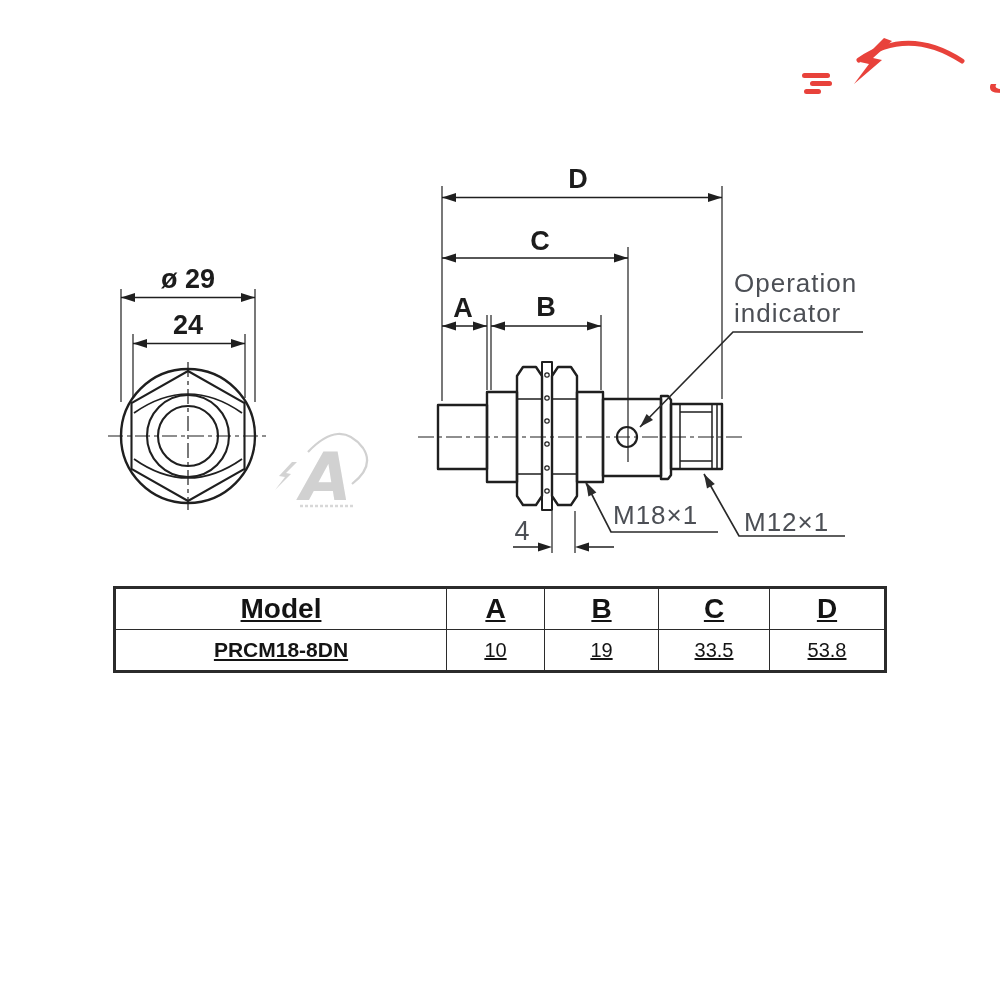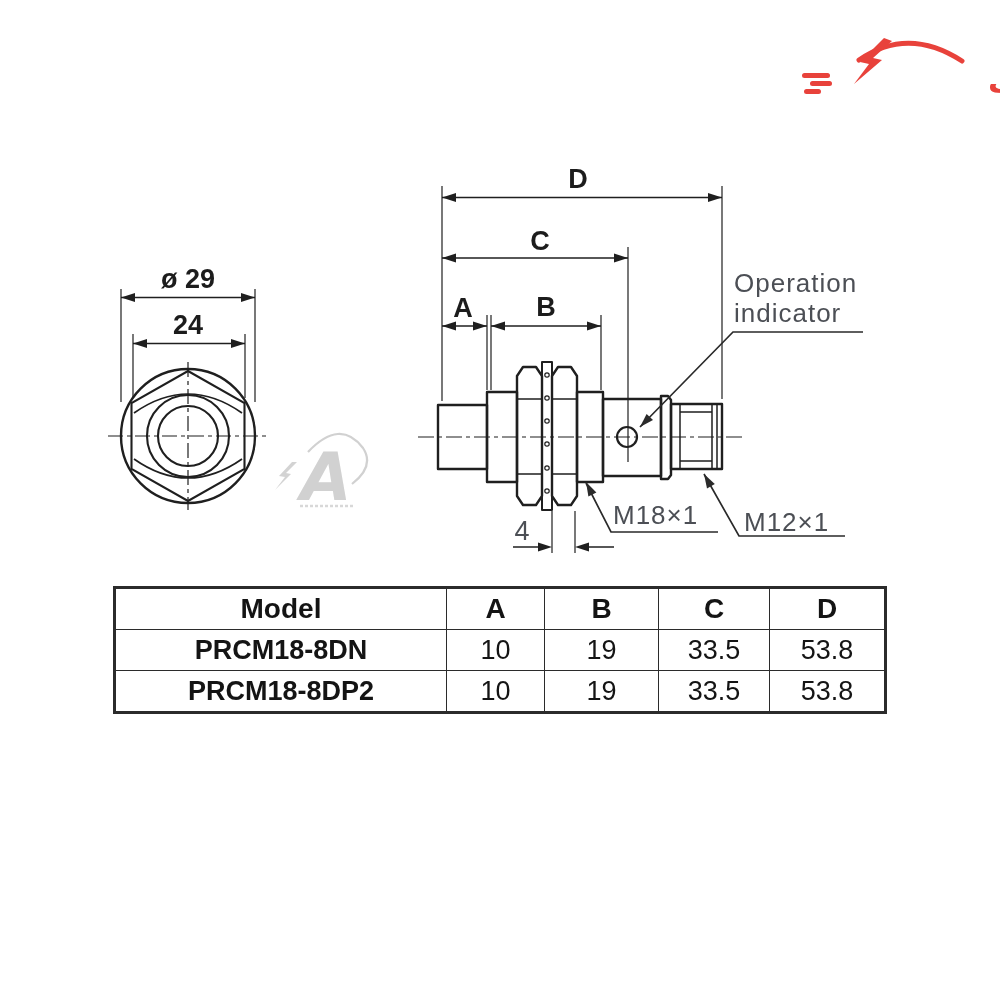--- a/index.html
+++ b/index.html
@@ -4,25 +4,25 @@
 <style>
   html,body{margin:0;padding:0;background:#fff;}
   .page{position:relative;width:1000px;height:1000px;background:#ffffff;overflow:hidden;
         font-family:"Liberation Sans",sans-serif;}
   svg{position:absolute;left:0;top:0;}
   .dim-label{font-family:"Liberation Sans",sans-serif;font-weight:bold;font-size:27px;fill:#1c1c1c;}
   .gray-label{font-family:"Liberation Sans",sans-serif;font-size:26px;fill:#4c4f55;letter-spacing:1px;}
   .spec-table{position:absolute;left:113px;top:586px;border-collapse:collapse;table-layout:fixed;
               background:#fff;color:#141414;}
   .spec-table th,.spec-table td{border:1.7px solid #2b2b2b;height:40px;text-align:center;
-              vertical-align:middle;padding:0;overflow:hidden;}
+              vertical-align:middle;padding:0;overflow:hidden;text-decoration:underline;}
   .spec-table{border:3px solid #2b2b2b;}
   .spec-table th{font-size:28px;font-weight:bold;}
-  .spec-table td.model{font-size:27px;font-weight:bold;margin-top:25px;}
-  .spec-table td.val{font-size:27px;font-weight:normal;}
+  .spec-table td.model{font-size:21px;font-weight:bold;margin-top:25px;}
+  .spec-table td.val{font-size:20px;font-weight:normal;}
 </style>
 </head>
 <body>
 
 <div class="page">
 
   <svg width="1000" height="586" viewBox="0 0 1000 586">
 
     <g transform="translate(800,28)">
       <path d="M 59 32 Q 108 -2 162 33" fill="none" stroke="#e8423b" stroke-width="5" stroke-linecap="round"></path>
@@ -167,22 +167,15 @@
       </tr>
     </thead>
     <tbody>
       <tr>
         <td class="model">PRCM18-8DN</td>
         <td class="val">10</td>
         <td class="val">19</td>
         <td class="val">33.5</td>
         <td class="val">53.8</td>
       </tr>
-      <tr>
-        <td class="model">PRCM18-8DP2</td>
-        <td class="val">10</td>
-        <td class="val">19</td>
-        <td class="val">33.5</td>
-        <td class="val">53.8</td>
-      </tr>
     </tbody>
   </table>
 </div>
 
 </body></html>

